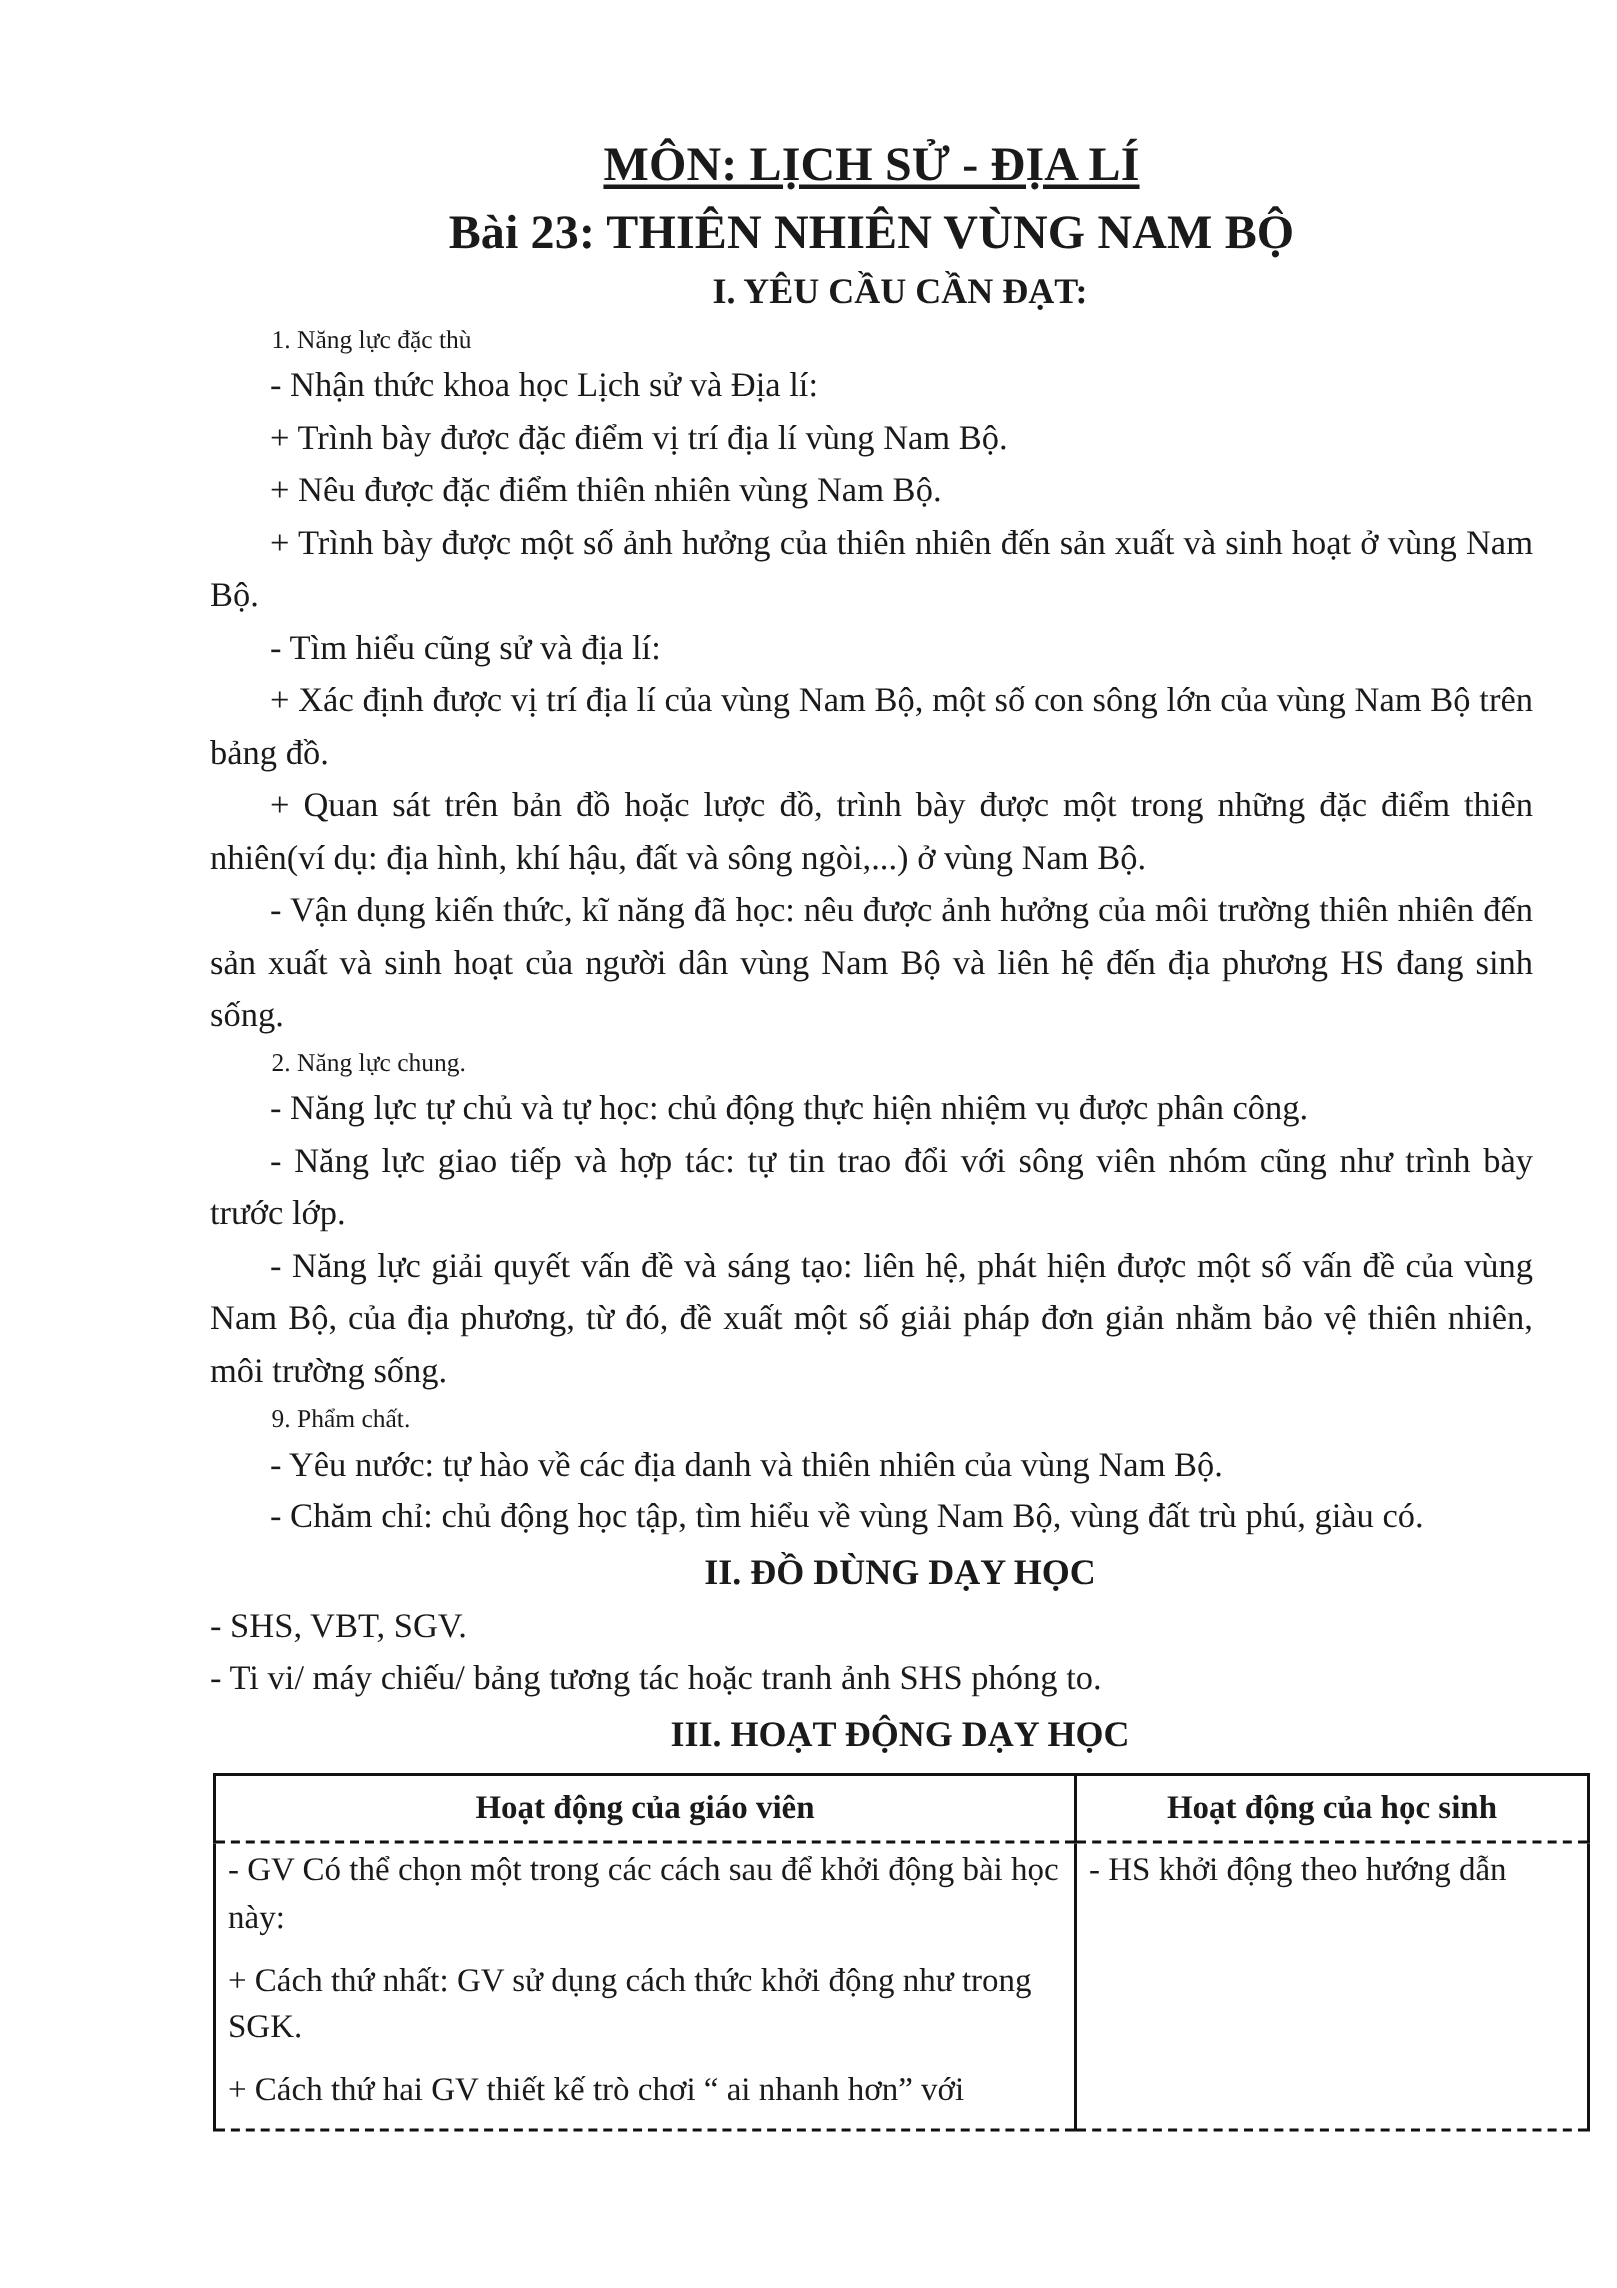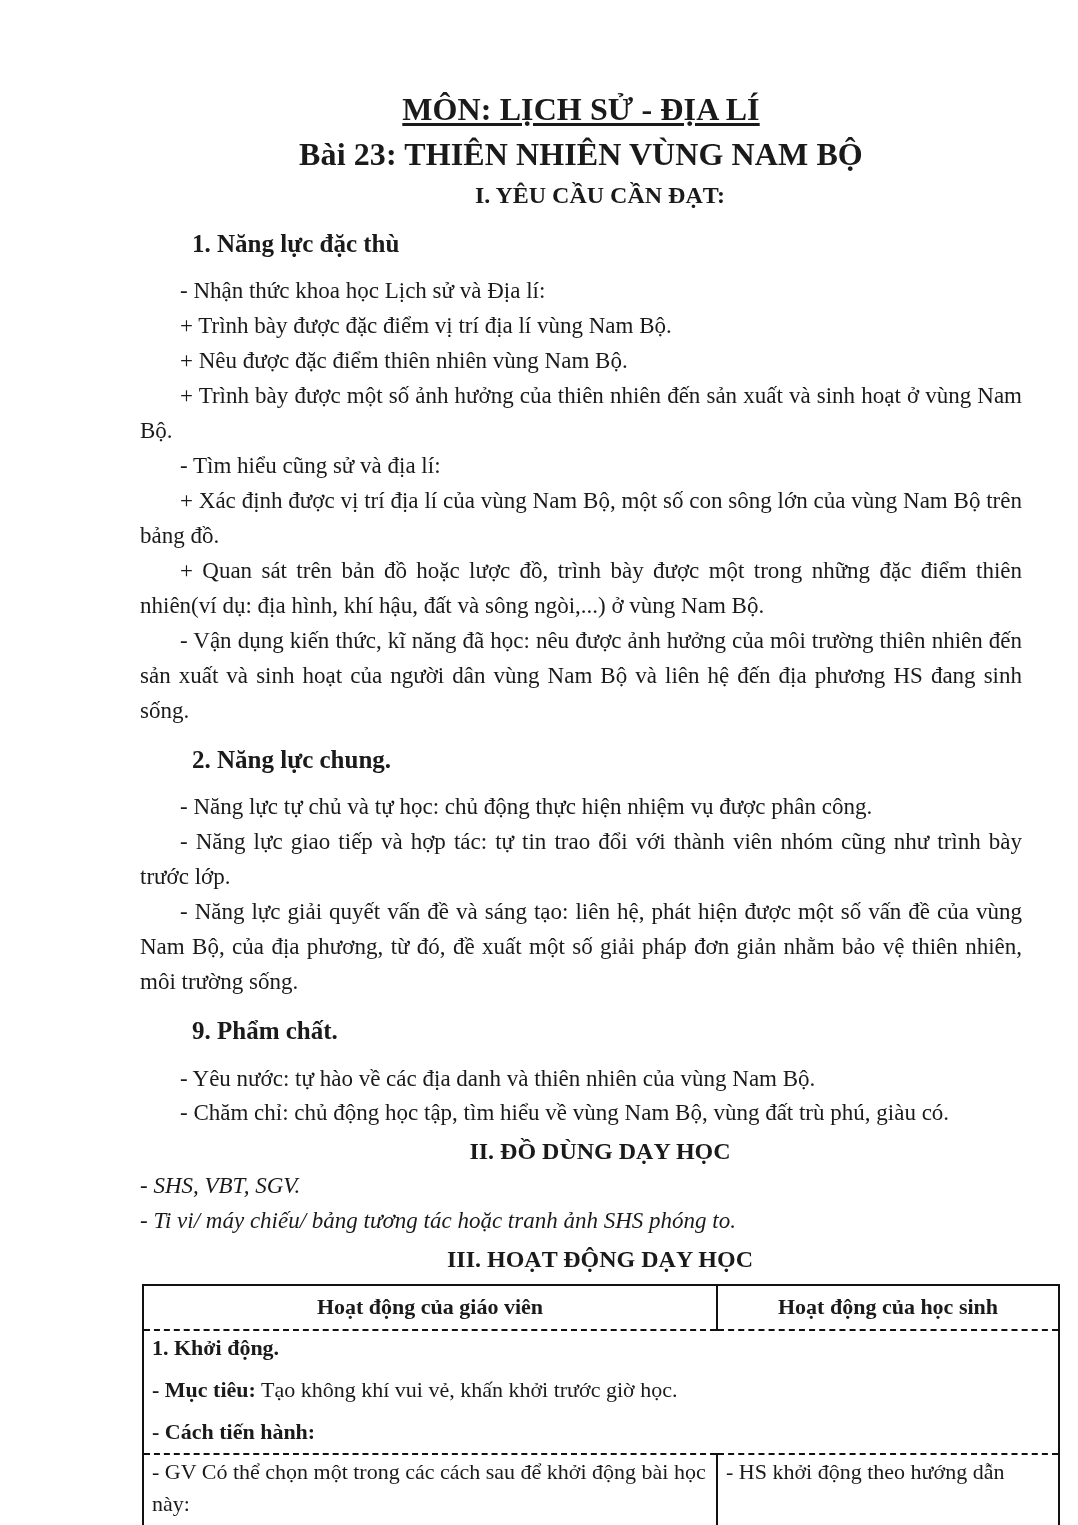--- a/index.html
+++ b/index.html
@@ -47,42 +47,41 @@
 
   .h-section {
     font-weight: bold;
     font-size: 24px;
     line-height: 1.45;
     margin: 3px 0 0 0;
     padding-left: 38px;
     text-align: center;
   }
   .h-sub {
-    font-weight: bold;
-    font-size: 25px;
+    font-weight: normal;
+    font-size: 17px;
     line-height: 1.5;
-    margin: 12px;
+    margin: 1px;
     padding-left: 40px;
   }
 
   
   p.body {
     font-size: 23px;
     line-height: 1.52;
     margin: 0;
     text-align: justify;
     text-justify: inter-word;
     hyphens: none;
   }
   p.ind {
     text-indent: 40px;
   }
   p.noind {
     text-indent: 0;
-    font-style: italic;
   }
 
   
   .tbl-wrap {
     margin-top: 7px;
     margin-left: 2px;
     width: 880px;
   }
   table.plan {
     width: 880px;
@@ -154,48 +153,41 @@
     <p class="body ind">+ Trình bày được đặc điểm vị trí địa lí vùng Nam Bộ.</p>
     <p class="body ind">+ Nêu được đặc điểm thiên nhiên vùng Nam Bộ.</p>
     <p class="body ind">+ Trình bày được một số ảnh hưởng của thiên nhiên đến sản xuất và sinh hoạt ở vùng Nam Bộ.</p>
     <p class="body ind">- Tìm hiểu cũng sử và địa lí:</p>
     <p class="body ind">+ Xác định được vị trí địa lí của vùng Nam Bộ, một số con sông lớn của vùng Nam Bộ trên bảng đồ.</p>
     <p class="body ind">+ Quan sát trên bản đồ hoặc lược đồ, trình bày được một trong những đặc điểm thiên nhiên(ví dụ: địa hình, khí hậu, đất và sông ngòi,...) ở vùng Nam Bộ.</p>
     <p class="body ind">- Vận dụng kiến thức, kĩ năng đã học: nêu được ảnh hưởng của môi trường thiên nhiên đến sản xuất và sinh hoạt của người dân vùng Nam Bộ và liên hệ đến địa phương HS đang sinh sống.</p>
 
     <div class="h-sub">2. Năng lực chung.</div>
     <p class="body ind">- Năng lực tự chủ và tự học: chủ động thực hiện nhiệm vụ được phân công.</p>
-    <p class="body ind">- Năng lực giao tiếp và hợp tác: tự tin trao đổi với thành viên nhóm cũng như trình bày trước lớp.</p>
+    <p class="body ind">- Năng lực giao tiếp và hợp tác: tự tin trao đổi với sông viên nhóm cũng như trình bày trước lớp.</p>
     <p class="body ind">- Năng lực giải quyết vấn đề và sáng tạo: liên hệ, phát hiện được một số vấn đề của vùng Nam Bộ, của địa phương, từ đó, đề xuất một số giải pháp đơn giản nhằm bảo vệ thiên nhiên, môi trường sống.</p>
 
     <div class="h-sub">9. Phẩm chất.</div>
     <p class="body ind">- Yêu nước: tự hào về các địa danh và thiên nhiên của vùng Nam Bộ.</p>
     <p class="body ind">- Chăm chỉ: chủ động học tập, tìm hiểu về vùng Nam Bộ, vùng đất trù phú, giàu có.</p>
 
     <div class="h-section">II. ĐỒ DÙNG DẠY HỌC</div>
     <p class="body noind">- SHS, VBT, SGV.</p>
     <p class="body noind">- Ti vi/ máy chiếu/ bảng tương tác hoặc tranh ảnh SHS phóng to.</p>
 
     <div class="h-section">III. HOẠT ĐỘNG DẠY HỌC</div>
 
     <div class="tbl-wrap">
       <table class="plan">
         <tbody>
           <tr class="head">
             <td class="col-l">Hoạt động của giáo viên</td>
             <td class="col-r">Hoạt động của học sinh</td>
           </tr>
 
-          <tr class="span">
-            <td class="full" colspan="2">
-              <p class="cell-p"><span class="bold">1. Khởi động.</span></p>
-              <p class="cell-p"><span class="bold">- Mục tiêu:</span><span> Tạo không khí vui vẻ, khấn khởi trước giờ học.</span></p>
-              <p class="cell-p"><span class="bold">- Cách tiến hành:</span></p>
-            </td>
-          </tr>
 
           <tr class="body-row">
             <td class="col-l">
               <p class="cell-p">- GV Có thể chọn một trong các cách sau để khởi động bài học này:</p>
               <p class="cell-p">+ Cách thứ nhất: GV sử dụng cách thức khởi động như trong SGK.</p>
               <p class="cell-p">+ Cách thứ hai GV thiết kế trò chơi “ ai nhanh hơn” với</p>
             </td>
             <td class="col-r">
               <p class="cell-p">- HS khởi động theo hướng dẫn</p>
             </td>

